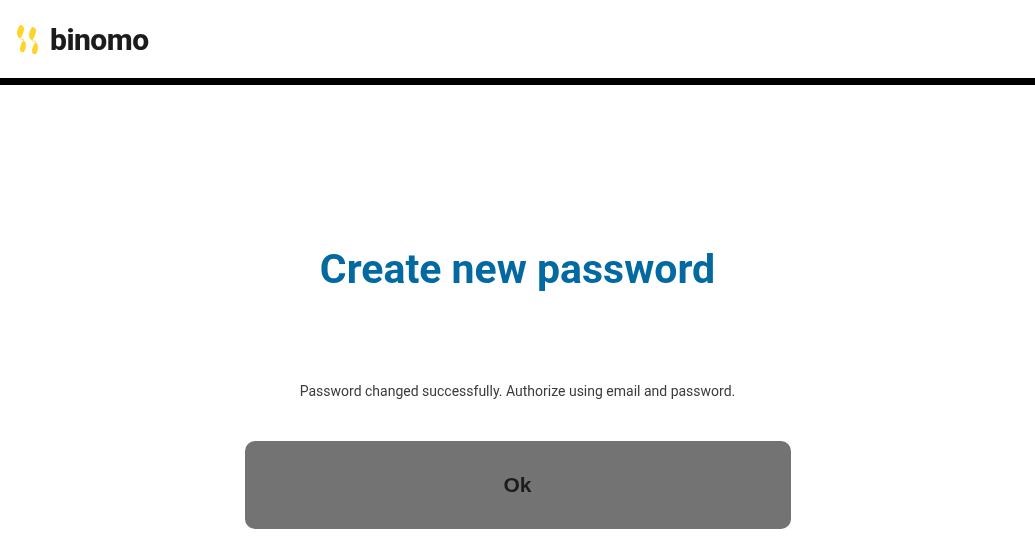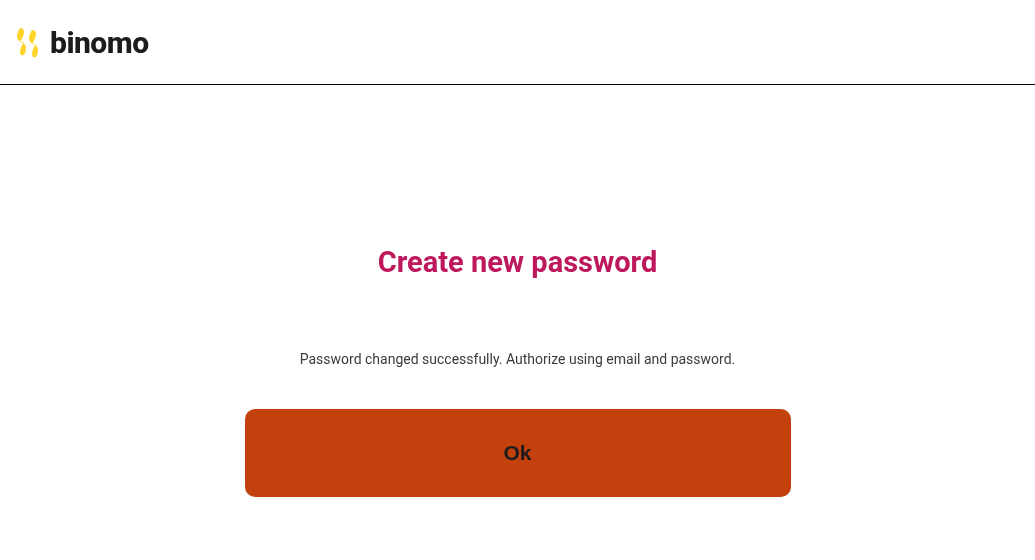--- a/index.html
+++ b/index.html
@@ -9,21 +9,21 @@
     }
     body {
       font-family: -apple-system, BlinkMacSystemFont, 'Segoe UI', Roboto, Helvetica, Arial, sans-serif;
       width: 1035px;
       height: 560px;
       background: #ffffff;
       overflow: hidden;
     }
     .header {
       height: 85px;
-      border-bottom: 1px solid #000000;
+      border-bottom: 7px solid #000000;
       display: flex;
       align-items: center;
       padding-left: 14px;
     }
     .logo-container {
       display: flex;
       align-items: center;
       gap: 8px;
     }
     .logo-icon {
@@ -45,36 +45,36 @@
       display: flex;
       flex-direction: column;
       align-items: center;
       padding-top: 160px;
     }
     .dialog {
       width: 546px;
       text-align: center;
     }
     .dialog-title {
-      font-size: 29px;
+      font-size: 41px;
       font-weight: 700;
-      color: #be185d;
-      margin-bottom: 70px;
+      color: #0369a1;
+      margin-bottom: 88px;
     }
     .dialog-message {
       font-size: 14px;
       color: #3b3b3b;
       line-height: 1.55;
       margin-bottom: 38px;
       padding: 0 10px;
     }
     .ok-button {
       width: 546px;
       height: 88px;
-      background: #c2410c;
+      background: #737373;
       border: none;
       border-radius: 10px;
       font-size: 21px;
       font-weight: 700;
       color: #1c1c1c;
       cursor: pointer;
       display: flex;
       align-items: center;
       justify-content: center;
     }

